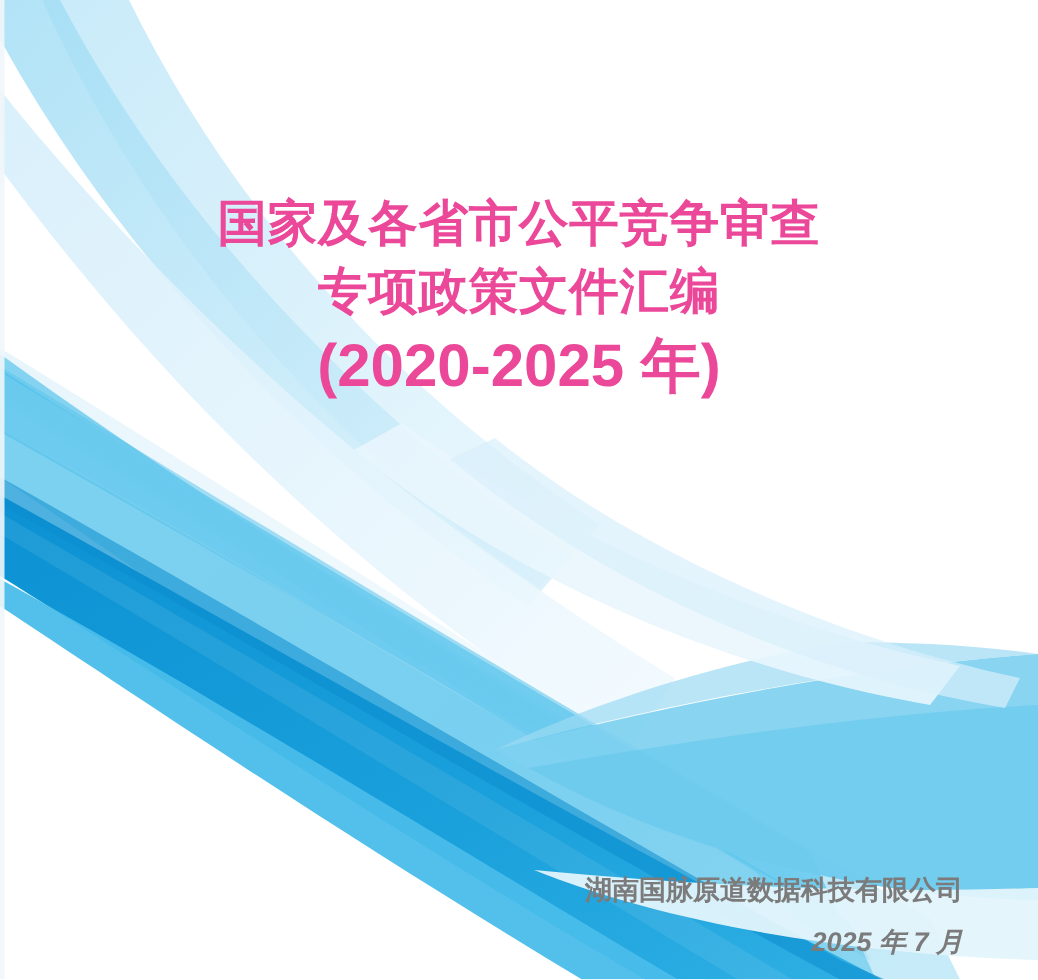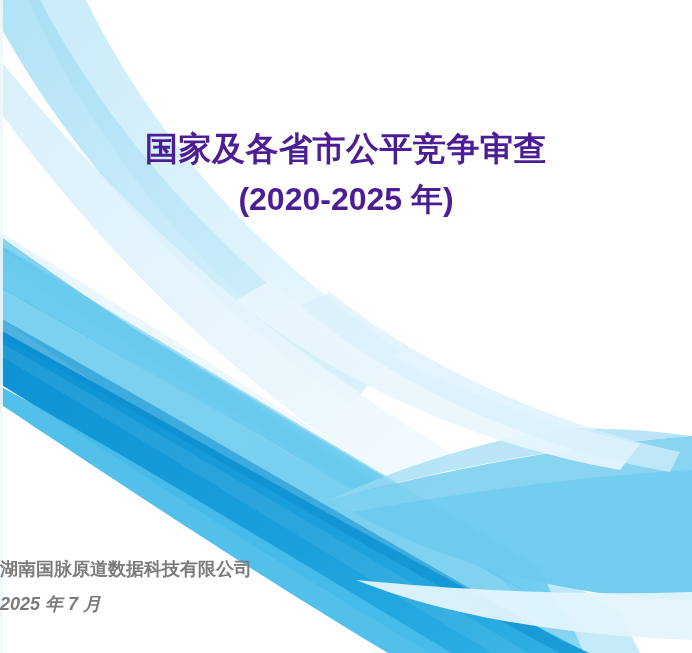--- a/index.html
+++ b/index.html
@@ -39,35 +39,35 @@
     top: 126px;
     width: 692px;
     text-align: center;
   }
   .title-line {
     font-family: "Liberation Sans", sans-serif;
     font-weight: bold;
     font-size: 33px;
     line-height: 45px;
     letter-spacing: 0.5px;
-    color: #4c1d95;
+    color: #ec4899;
     white-space: nowrap;
   }
   .title-line.line-3 {
-    font-size: 32px;
+    font-size: 40px;
     letter-spacing: 0px;
     padding-top: 6px;
     text-align: center;
   }
   .footer-block {
     position: absolute;
     left: 0;
-    top: 552px;
+    top: 576px;
     width: 642px;
-    text-align: left;
+    text-align: right;
   }
   .footer-line {
     font-family: "Liberation Sans", sans-serif;
     font-weight: bold;
     font-size: 18px;
     line-height: 34px;
     color: #7b7b7b;
     white-space: nowrap;
   }
   .footer-line.footer-date {
@@ -165,20 +165,21 @@
     <path d="M 236,300 C 330,378 470,444 620,470 L 640,444 C 500,414 366,352 268,282 Z" fill="#e9f6fd" opacity="0.9"></path>
     <path d="M 300,306 C 400,388 530,448 670,472 L 680,452 C 548,424 416,362 330,292 Z" fill="#d9f0fb" opacity="0.7"></path>
 
     <rect x="0" y="0" width="3" height="653" fill="#f0f6fa" opacity="0.9"></rect>
   </svg>
 
   <div id="content">
 
     <div class="title-block">
       <div class="title-line line-1">国家及各省市公平竞争审查</div>
+      <div class="title-line line-2">专项政策文件汇编</div>
       <div class="title-line line-3">(2020-2025 年)</div>
     </div>
 
     <div class="footer-block">
       <div class="footer-line footer-publisher">湖南国脉原道数据科技有限公司</div>
       <div class="footer-line footer-date">2025 年 7 月</div>
     </div>
 
   </div>
 </div>

